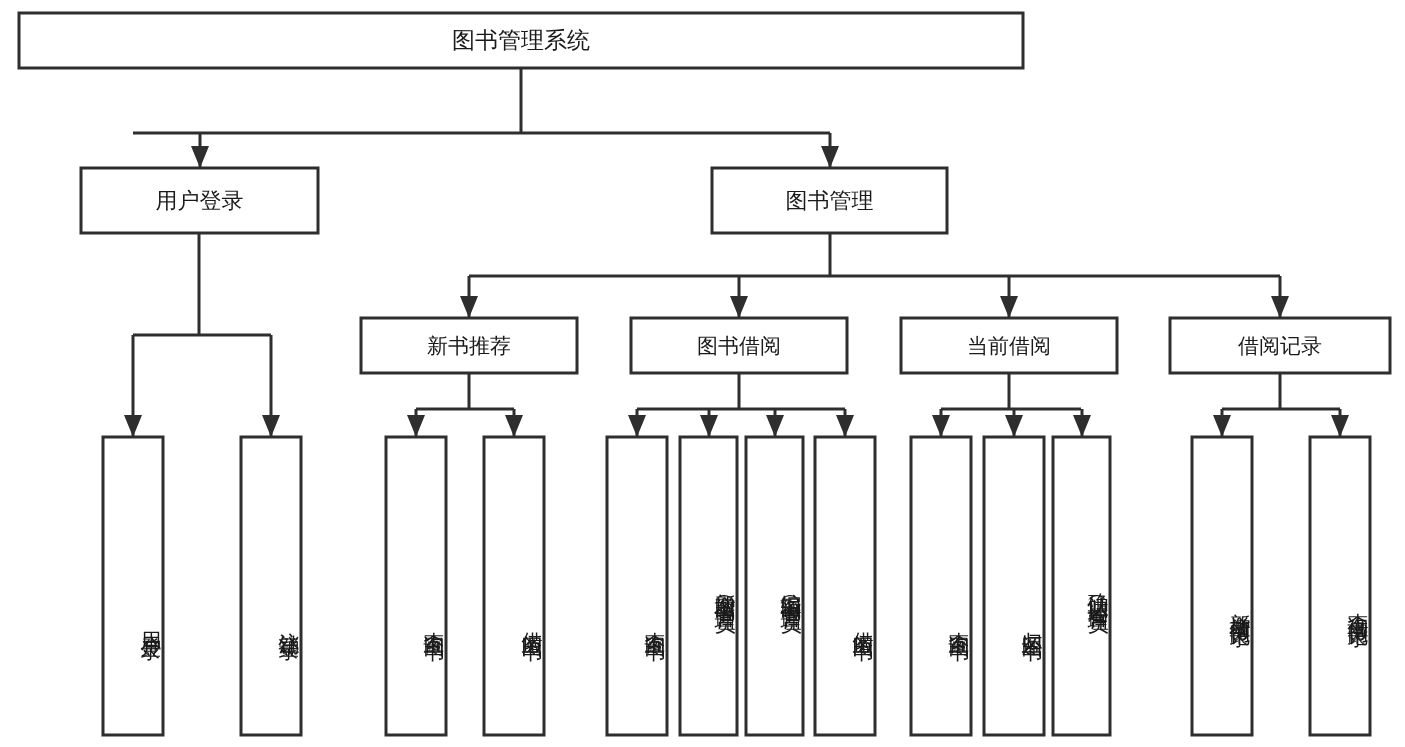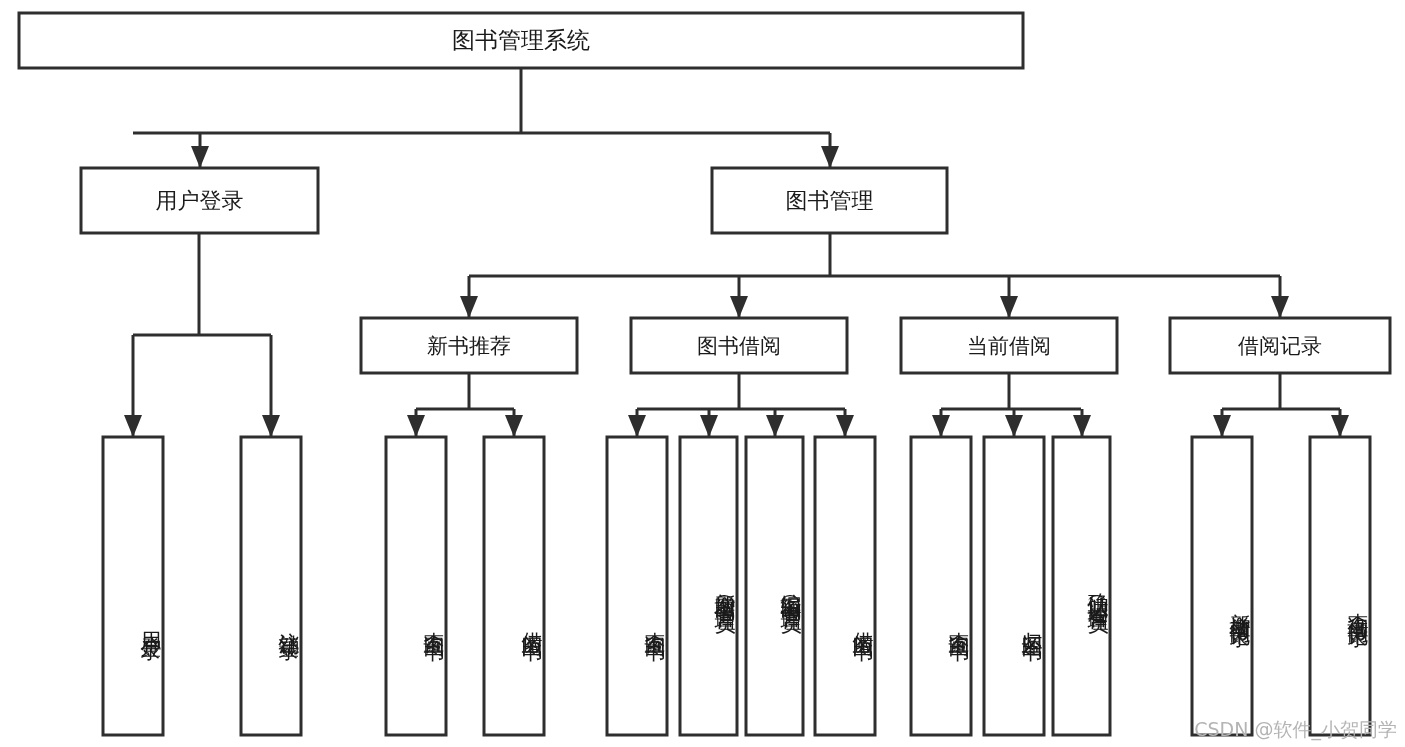--- a/index.html
+++ b/index.html
@@ -216,15 +216,14 @@
       <div class="leaf-text" style="left: 680px; top: 443px; width: 57px; height: 292px;">新增图书（管理员）</div>
       <div class="leaf-text" style="left: 746px; top: 443px; width: 57px; height: 292px;">编辑图书（管理员）</div>
       <div class="leaf-text" style="left: 815px; top: 507px; width: 60px; height: 228px;">借阅图书</div>
       <div class="leaf-text" style="left: 911px; top: 507px; width: 60px; height: 228px;">查询图书</div>
       <div class="leaf-text" style="left: 984px; top: 507px; width: 60px; height: 228px;">归还图书</div>
       <div class="leaf-text" style="left: 1053px; top: 443px; width: 57px; height: 292px;">确认归还（管理员）</div>
       <div class="leaf-text" style="left: 1192px; top: 475px; width: 60px; height: 260px;">新增借阅记录</div>
       <div class="leaf-text" style="left: 1310px; top: 475px; width: 60px; height: 260px;">查询借阅记录</div>
     </div>
 
-  <div class="watermark">CSDN @软件_小贺同学</div>
 
 </div>
 
 </body></html>

